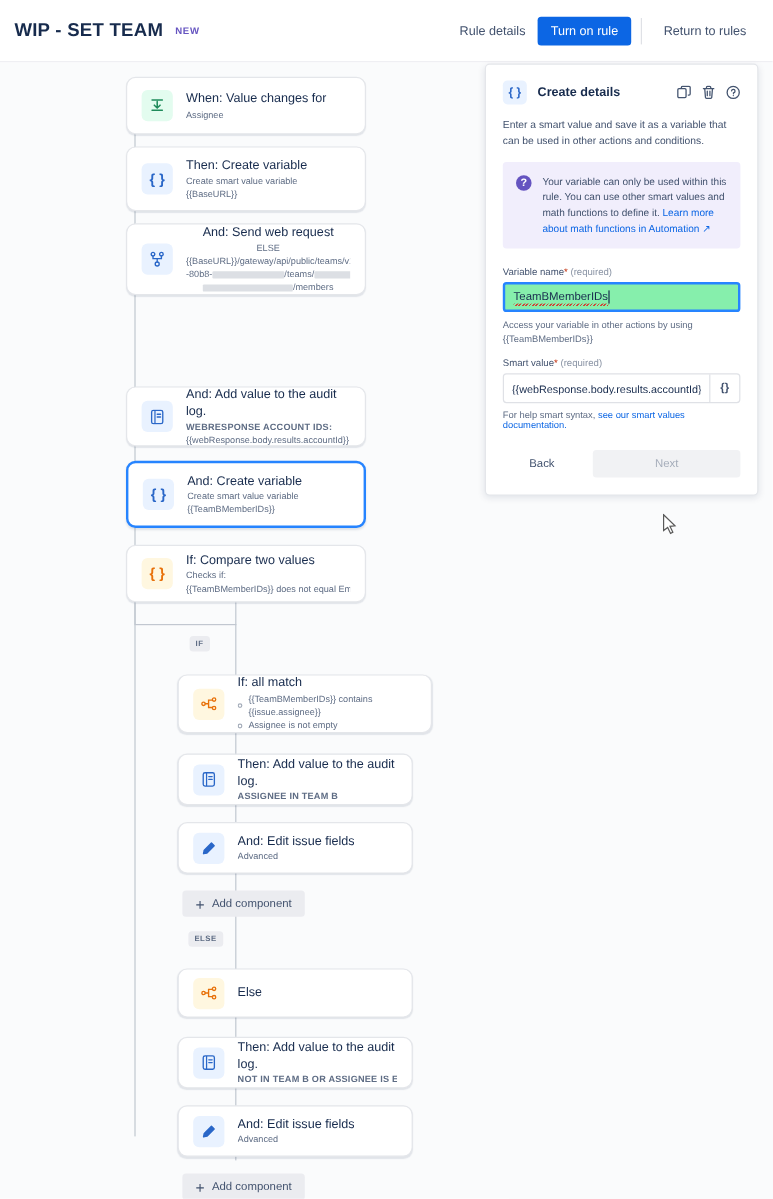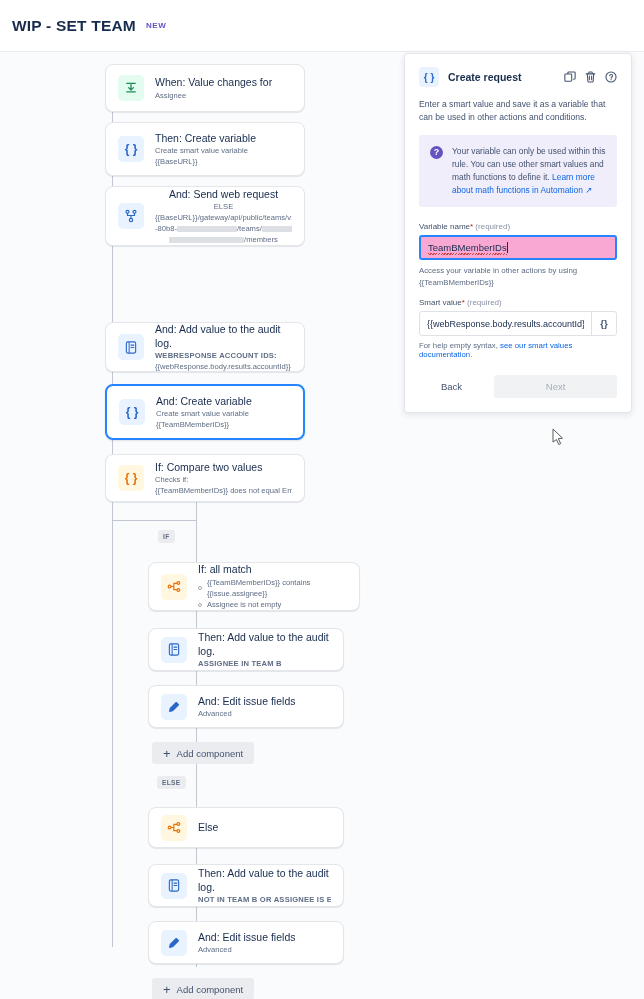--- a/index.html
+++ b/index.html
@@ -120,21 +120,21 @@
     background: #6554c0; color: #fff; font-size: 9px; font-weight: 700;
     display: flex; align-items: center; justify-content: center; margin-top:1px;
   }
   .info-txt { font-size: 8.4px; color: #42526e; line-height: 1.55; }
   .info-txt a { color: #0c66e4; text-decoration: none; }
   .field-label { font-size: 8px; color: #42526e; margin-bottom: 4px; }
   .field-label .req { color: #bf2600; }
   .field-label .opt { color: #8993a4; }
   .txtinput {
     width: 100%; height: 25px; border: 2px solid #2684ff; border-radius: 3px;
-    background: #f9a8d4; font-family: "Liberation Sans", sans-serif;
+    background: #86efac; font-family: "Liberation Sans", sans-serif;
     font-size: 9.5px; color: #172b4d; padding: 0 7px; outline: none;
   }
   .spell { position: relative; display:inline-block; }
   .spell::after {
     content:""; position:absolute; left:0; right:0; bottom:-2px; height:2px;
     background: repeating-linear-gradient(135deg,#d04437 0 1px, transparent 1px 2px);
   }
   .caret { display:inline-block; width:1px; height:11px; background:#172b4d; vertical-align:-2px;}
   .field-help { font-size: 7.8px; color: #5e6c84; line-height: 1.5; margin: 5px 0 10px; }
   .smartval {
@@ -165,20 +165,26 @@
   .cursor { position: absolute; left: 552px; top: 428px; }
 </style>
 </head>
 <body>
 
 <div id="root">
 
   <div class="header">
     <div class="rule-title">WIP - SET TEAM</div>
     <div class="new-badge">NEW</div>
+    <div class="header-right">
+      <div class="hdr-link">Rule details</div>
+      <div class="btn-primary">Turn on rule</div>
+      <div class="hdr-sep"></div>
+      <div class="hdr-link">Return to rules</div>
+    </div>
   </div>
 
   <div class="canvas">
 
     <div class="vline" style="left:112px; top:55px; height:840px;"></div>
 
     <div class="vline" style="left:196px; top:425px; height:490px;"></div>
 
     <div class="card" style="left:105px; top:12px; width:200px; height:48px;">
       <div class="card-icon ic-green">
@@ -356,21 +362,21 @@
       <span class="plus">+</span>
       <span>Add component</span>
     </div>
 
   </div>
 
   <div class="panel">
 
     <div class="panel-head">
       <div class="panel-icon">{ }</div>
-      <div class="panel-title">Create request</div>
+      <div class="panel-title">Create details</div>
       <div class="panel-actions">
         <span>
           <svg width="12" height="12" viewBox="0 0 14 14" fill="none" stroke="#44546f" stroke-width="1.25">
             <rect x="1" y="3.4" width="8" height="8.6" rx="1.1"></rect>
               <path d="M4.4 3.4V2.2A1.1 1.1 0 0 1 5.5 1.1H12a1 1 0 0 1 1 1V8.6a1.1 1.1 0 0 1-1.1 1.1h-1.2"></path>
           </svg>
         </span>
         <span>
           <svg width="11" height="12" viewBox="0 0 13 14" fill="none" stroke="#44546f" stroke-width="1.25" stroke-linecap="round">
             <path d="M1.4 3.3h10.2M4.4 3.3V1.9A.9.9 0 0 1 5.3 1h2.4a.9.9 0 0 1 .9.9v1.4"></path>
@@ -413,21 +419,21 @@
 
     <div class="field-label">
       <span>Smart value</span><span class="req">*</span>
       <span class="opt">(required)</span>
     </div>
     <div class="smartval">
       <input type="text" value="{{webResponse.body.results.accountId}}" style="">
       <div class="sv-btn">{}</div>
     </div>
     <div class="field-note">
-      <span>For help empty syntax, </span><a href="#">see our smart values documentation.</a>
+      <span>For help smart syntax, </span><a href="#">see our smart values documentation.</a>
     </div>
 
     <div class="panel-foot">
       <div class="btn-back">Back</div>
       <div class="btn-next">Next</div>
     </div>
   </div>
 
   <div class="cursor">
     <svg width="13" height="18" viewBox="0 0 13 18">

